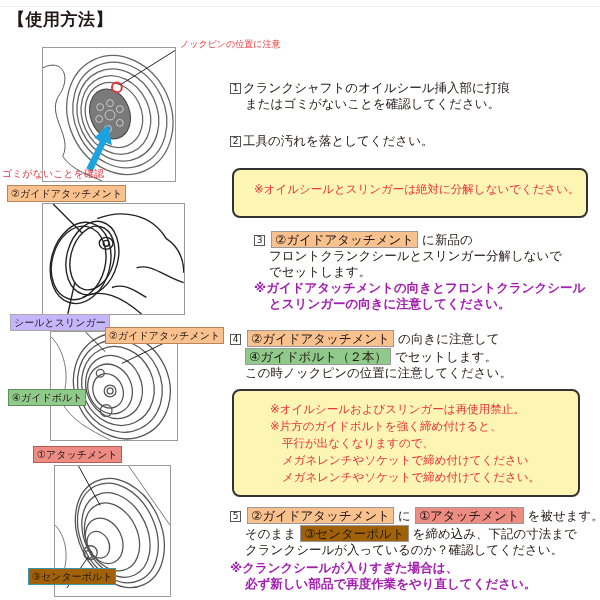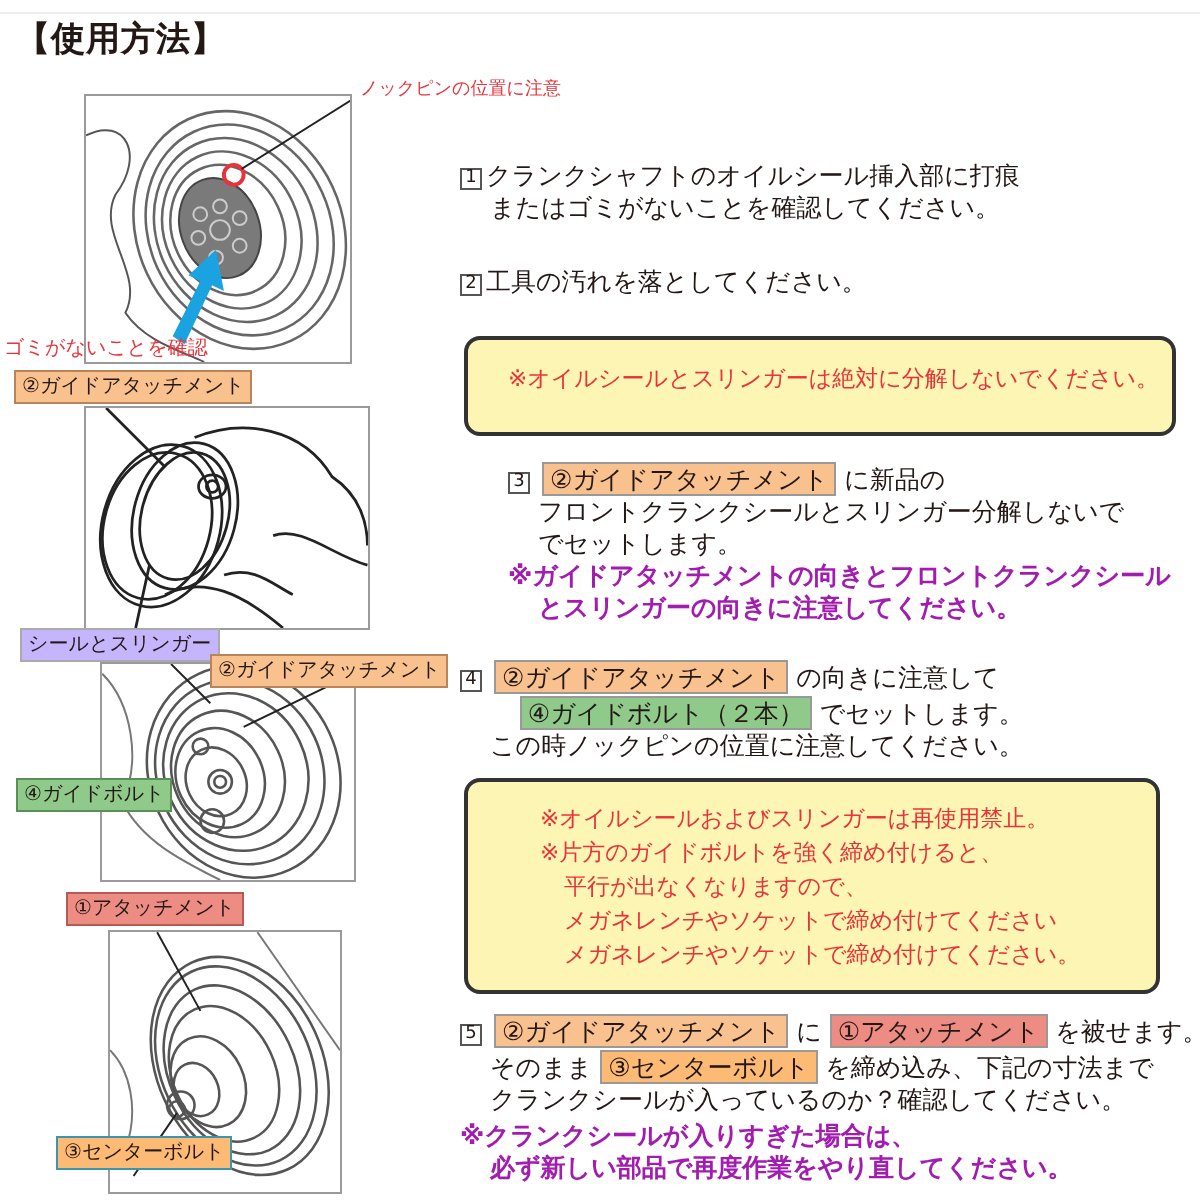--- a/index.html
+++ b/index.html
@@ -8,21 +8,21 @@
   .abs { position: absolute; }
   .title { left: 8px; top: 8px; font-size: 17px; font-weight: bold; letter-spacing: 0.5px; }
   .topline { left: 0; top: 6px; width: 600px; height: 1px; background: #eeeeee; }
 
   .illus { border: 1.5px solid #9a9a9a; background: #fff; overflow: hidden; }
   .illus svg { width: 100%; height: 100%; display: block; }
 
   .tag { font-size: 10px; padding: 1px 3px; line-height: 13px; white-space: nowrap; border: 1px solid #999; }
   .tag-orange { background: #f8c18e; border-color: #b9845a; }
   .tag-red { background: #ec8c83; border-color: #b55b54; }
-  .tag-blue { background: #fdba74; border-color: #3c94ae; }
+  .tag-blue { background: #a16207; border-color: #3c94ae; }
   .tag-green { background: #8fca8a; border-color: #5b8f57; }
   .tag-plain { background: #c4b5fd; border-color: #aaa; }
   .redtext { color: #e8333b; font-size: 10px; white-space: nowrap; }
 
   .step { left: 230px; font-size: 12.5px; line-height: 16px; white-space: nowrap; }
   .num { display: inline-block; width: 11px; height: 11px; border: 1px solid #555; font-size: 9px; line-height: 9px; text-align: center; vertical-align: 1px; margin-right: 2px; }
   .indent { padding-left: 15px; }
   .warn { color: #a21caf; font-weight: bold; }
   .itag { display: inline-block; font-size: 12.5px; padding: 0 3px; line-height: 15px; border: 1px solid #999; }
 
@@ -142,21 +142,21 @@
 <div class="abs step" style="top:231px;margin-left:24px;">
   <div><span class="num">3</span> <span class="itag tag-orange">②ガイドアタッチメント</span><span> に新品の</span></div>
   <div class="indent">フロントクランクシールとスリンガー分解しないで</div>
   <div class="indent">でセットします。</div>
   <div class="warn">※ガイドアタッチメントの向きとフロントクランクシール</div>
   <div class="warn indent">とスリンガーの向きに注意してください。</div>
 </div>
 
 <div class="abs step" style="top:330px;">
   <div><span class="num">4</span> <span class="itag tag-orange">②ガイドアタッチメント</span><span> の向きに注意して</span></div>
-  <div class="indent" style="margin-top:1px;text-align:right;"><span class="itag tag-green">④ガイドボルト（２本）</span><span> でセットします。</span></div>
+  <div class="indent" style="margin-top:1px;"><span class="itag tag-green">④ガイドボルト（２本）</span><span> でセットします。</span></div>
   <div class="indent">この時ノックピンの位置に注意してください。</div>
 </div>
 
 <div class="abs note" style="left:232px;top:389px;width:348px;height:108px;padding:10px 0 0 36px;line-height:17px;">
   <div>※オイルシールおよびスリンガーは再使用禁止。</div>
   <div>※片方のガイドボルトを強く締め付けると、</div>
   <div style="padding-left:12px;">平行が出なくなりますので、</div>
   <div style="padding-left:12px;">メガネレンチやソケットで締め付けてください</div>
   <div style="padding-left:12px;">メガネレンチやソケットで締め付けてください。</div>
 </div>

